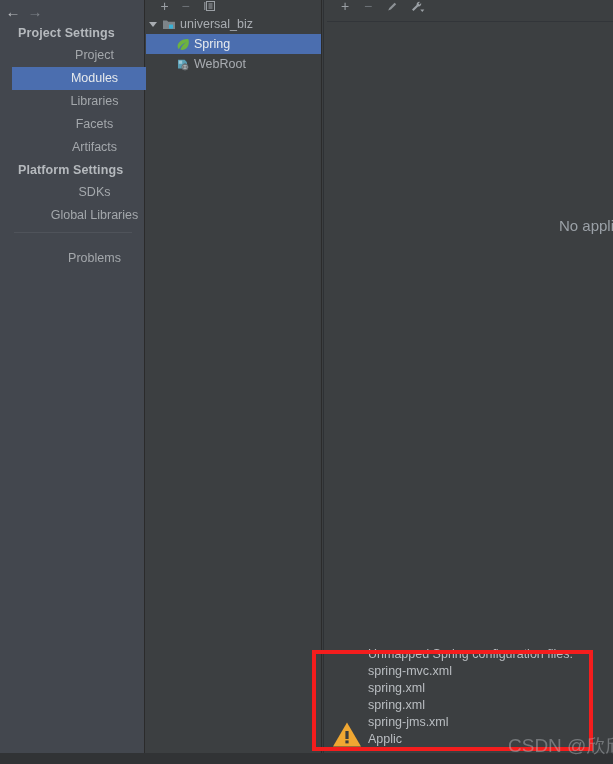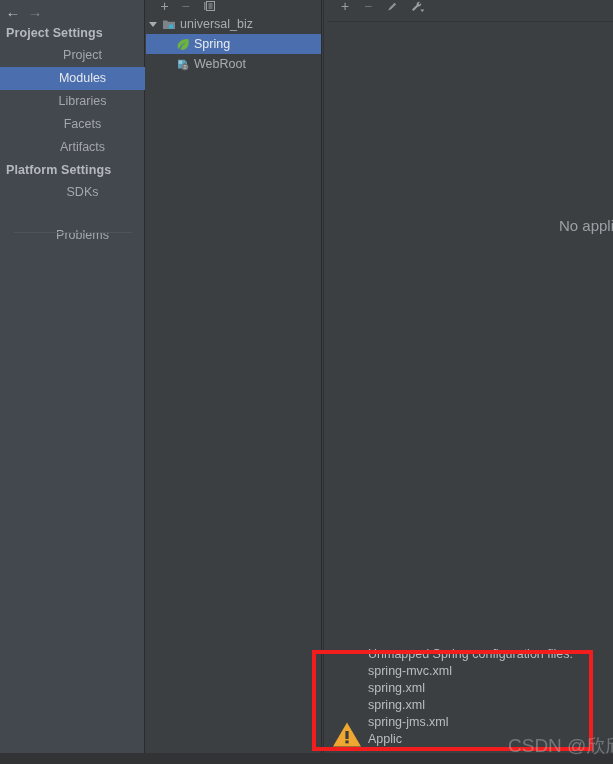--- a/index.html
+++ b/index.html
@@ -205,33 +205,34 @@
 
 <div id="root">
 
   <div id="sidebar">
 
     <div id="nav-arrows">
       <div class="nav-arrow" id="arrow-back">←</div>
       <div class="nav-arrow" id="arrow-fwd">→</div>
     </div>
 
-    <div style="position:absolute;left:0;top:22px;width:145px;">
+    <div style="position:absolute;left:12px;top:22px;width:145px;">
 
       <div class="sec-header">Project Settings</div>
 
       <div class="sb-item">Project</div>
       <div class="sb-item selected">Modules</div>
       <div class="sb-item">Libraries</div>
       <div class="sb-item">Facets</div>
       <div class="sb-item">Artifacts</div>
 
       <div class="sec-header">Platform Settings</div>
 
       <div class="sb-item">SDKs</div>
+      <div class="sb-item">Global Libraries</div>
 
       <div style="height:20px"></div>
 
       <div class="sb-item">Problems</div>
     </div>
 
     <div id="sb-divider"></div>
   </div>
 
   <div id="tree-panel">

